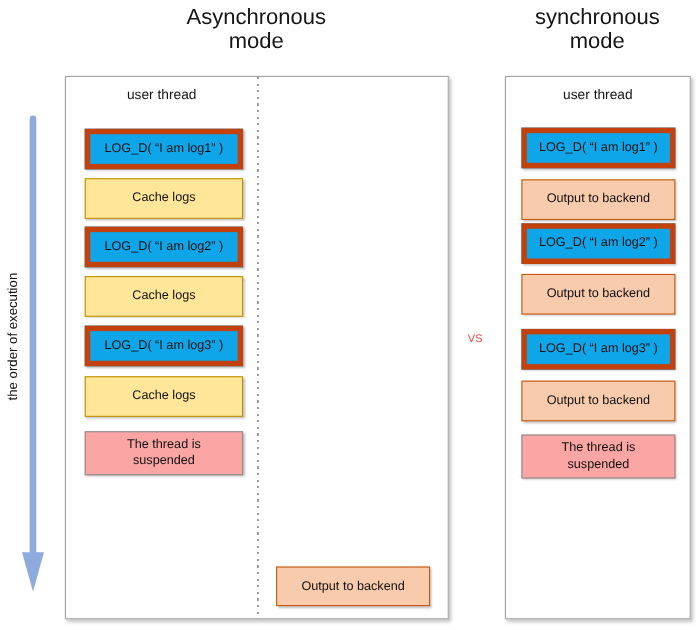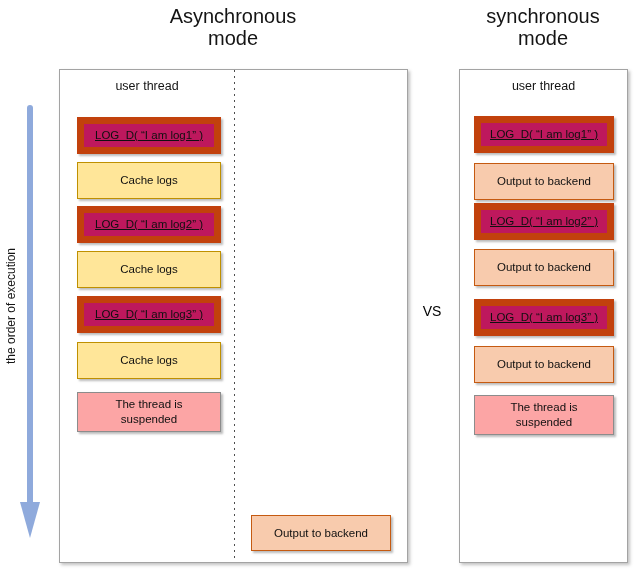--- a/index.html
+++ b/index.html
@@ -13,21 +13,21 @@
   .title {
     position:absolute; top:5px;
     font-size:20px; line-height:22px;
     text-align:center; white-space:pre-line;
     color:#141414;
   }
   #async-title { left:133px; width:200px; }
   #sync-title  { left:443px; width:200px; }
   .vs {
     position:absolute; left:418px; top:303px; width:28px;
-    font-size:14px; text-align:center; color:#000000;
+    font-size:10px; text-align:center; color:#ef4444;
   }
   .panel {
     position:absolute; top:69px; height:494px;
     background:#fff;
     border:1px solid #a3a3a3;
     box-shadow:2px 2px 3px rgba(120,120,120,0.45);
     box-sizing:border-box;
   }
   #async-panel { left:59px;  width:349px; }
   #sync-panel  { left:459px; width:169px; }
@@ -42,21 +42,21 @@
   .hdr-left  { left:0;     width:174px; }
   .hdr-right { left:174px; width:175px; }
   .hdr-full  { left:0;     width:100%;  }
   .box {
     position:absolute; box-sizing:border-box;
     display:flex; align-items:center; justify-content:center;
     text-align:center; font-size:11.5px; line-height:1.3;
     height:37px; color:#101010;
     box-shadow:1.5px 1.5px 2px rgba(120,120,120,0.5);
   }
-  .blue   { background:#be185d; border:7px solid #c2410c;text-decoration:underline; }
+  .blue   { background:#0ea5e9; border:5px solid #c2410c; }
   .yellow { background:#ffe699; border:1px solid #bf9000; }
   .green  { background:#c5e0b4; border:1px solid #538135; }
   .orange { background:#f8cbad; border:1px solid #c55a11; }
   .gray   { background:#fca5a5; border:1px solid #8c8c8c; height:40px; padding:0 20px; }
   .lcol { left:17px;  width:144px; }
   .rcol { left:191px; width:140px; }
   .scol { left:14px;  width:140px; }
   
   .r1{top:47px}.r2{top:92px}.r3{top:136px}.r4{top:181px}.r5{top:226px}.r6{top:272px}.r7{top:322px}
   .q1{top:396px;height:36px}.q2{top:445px;height:36px}

